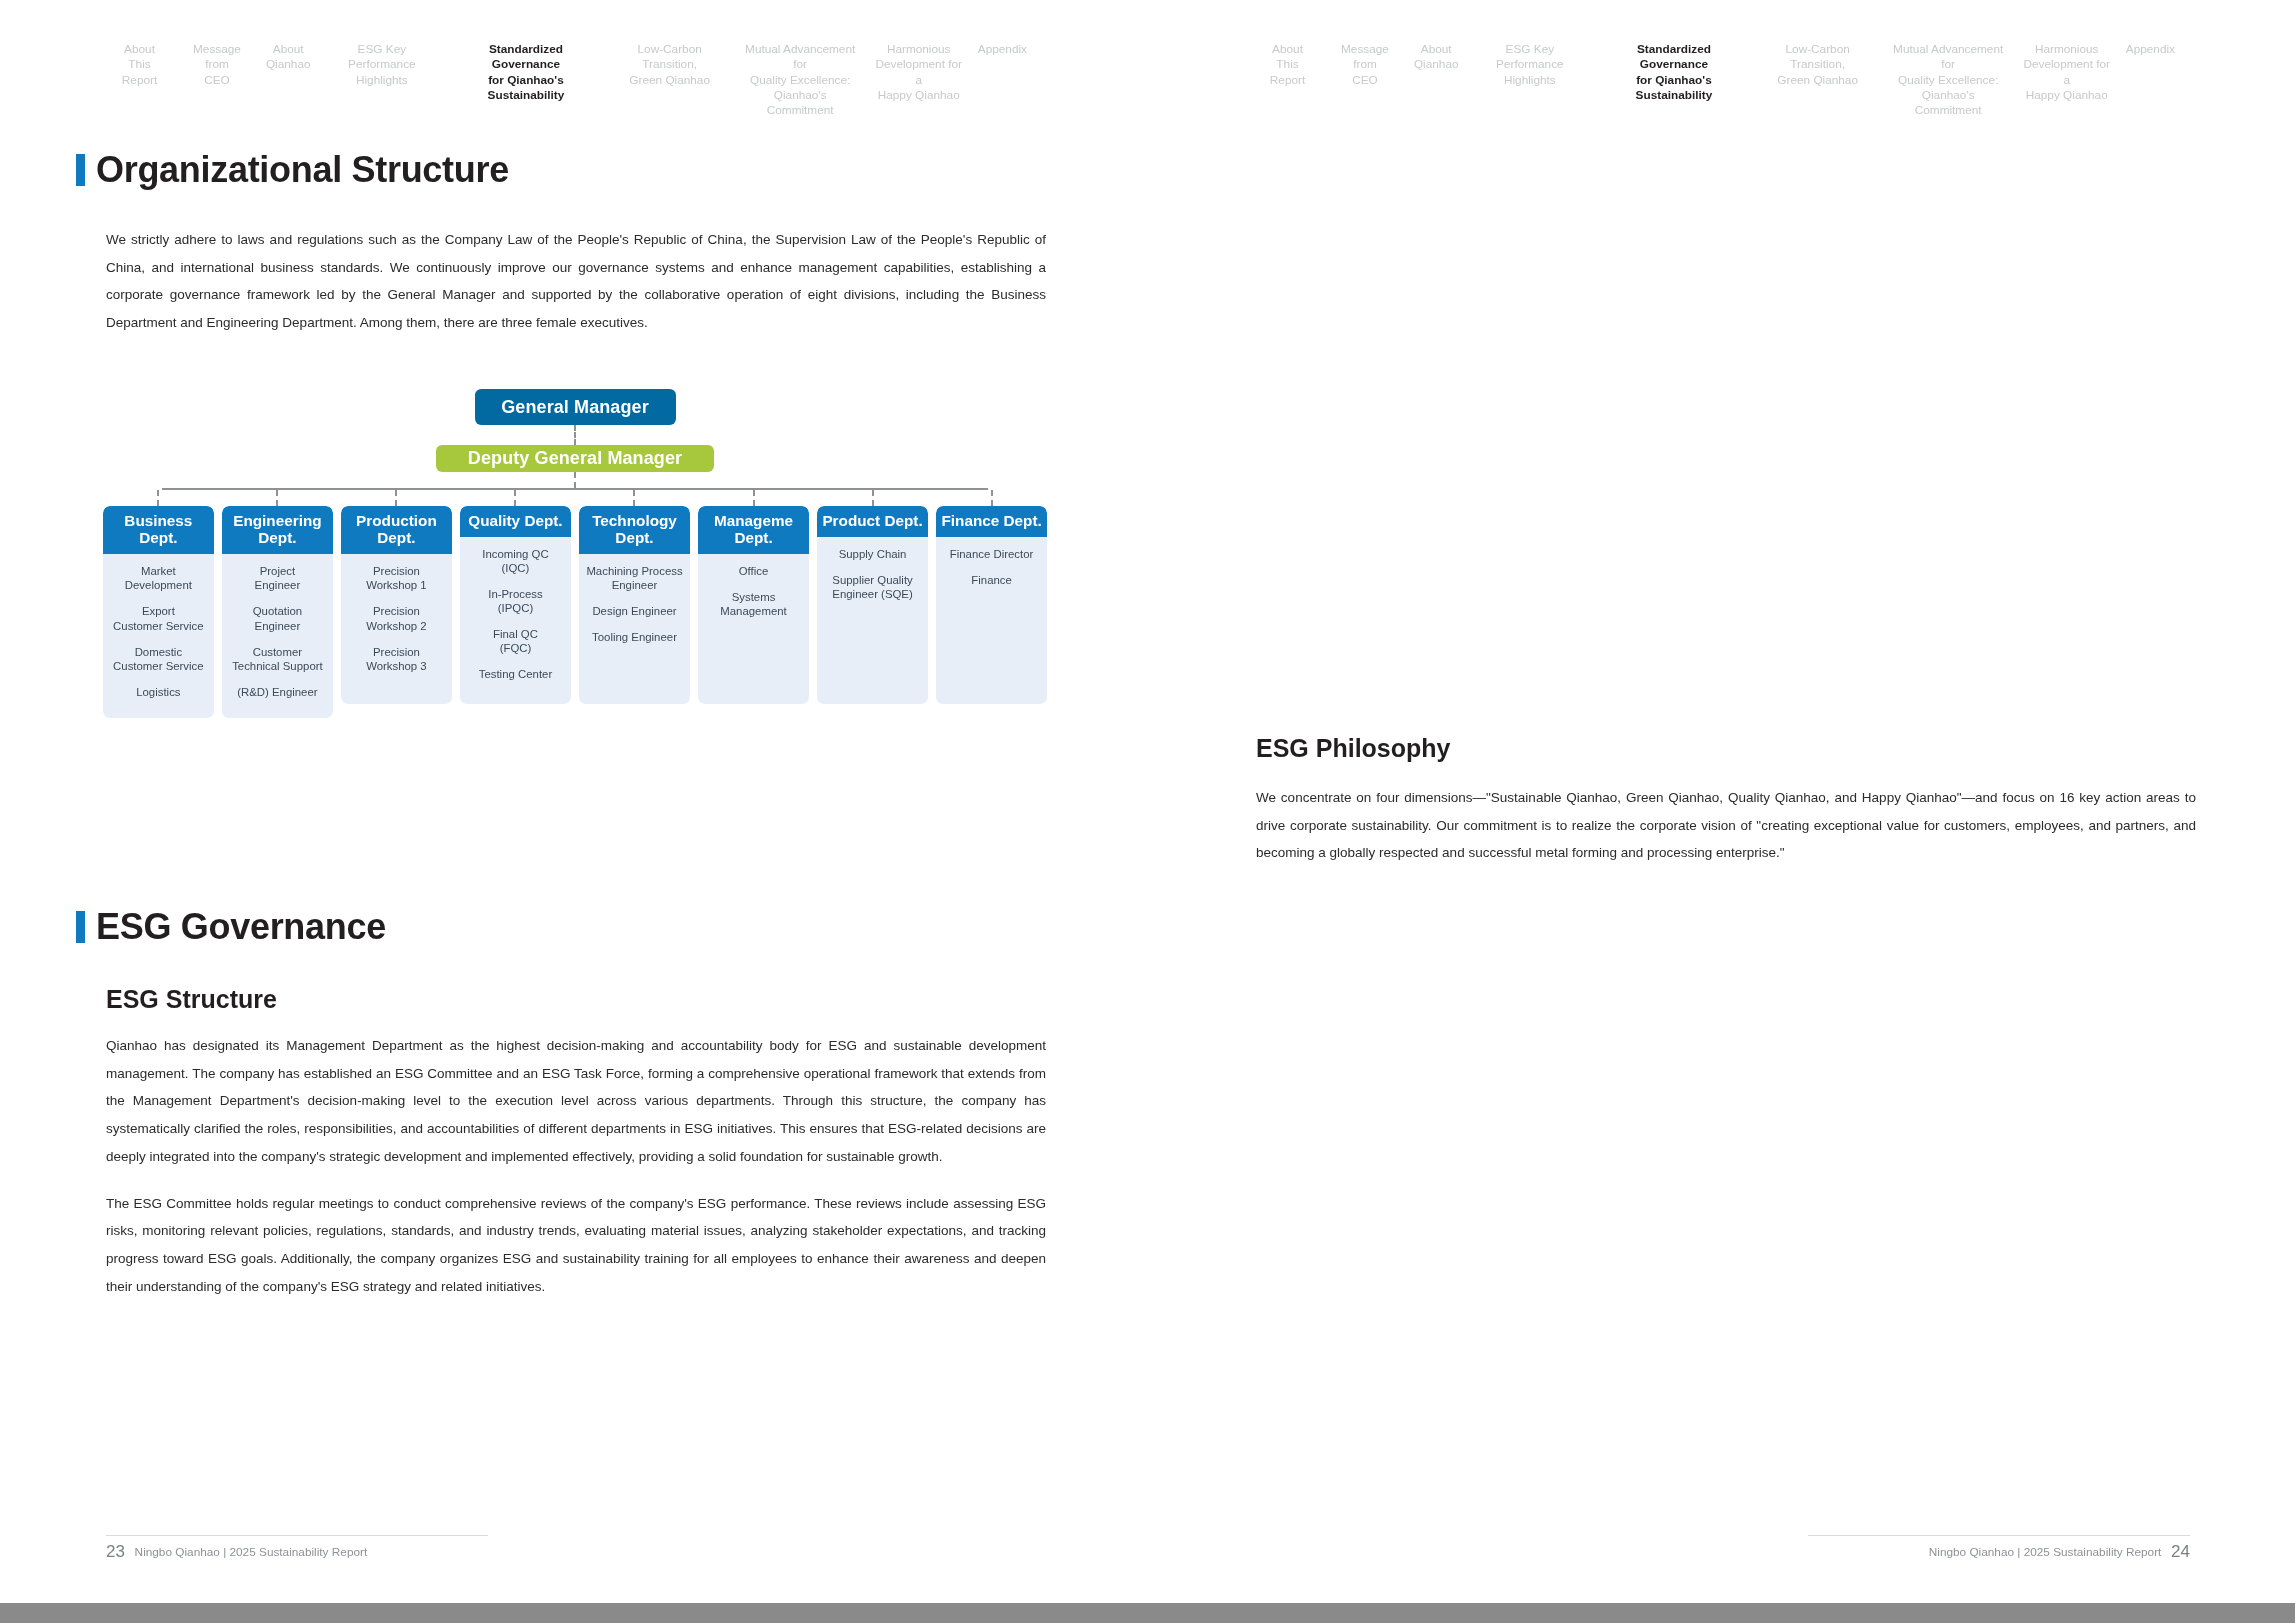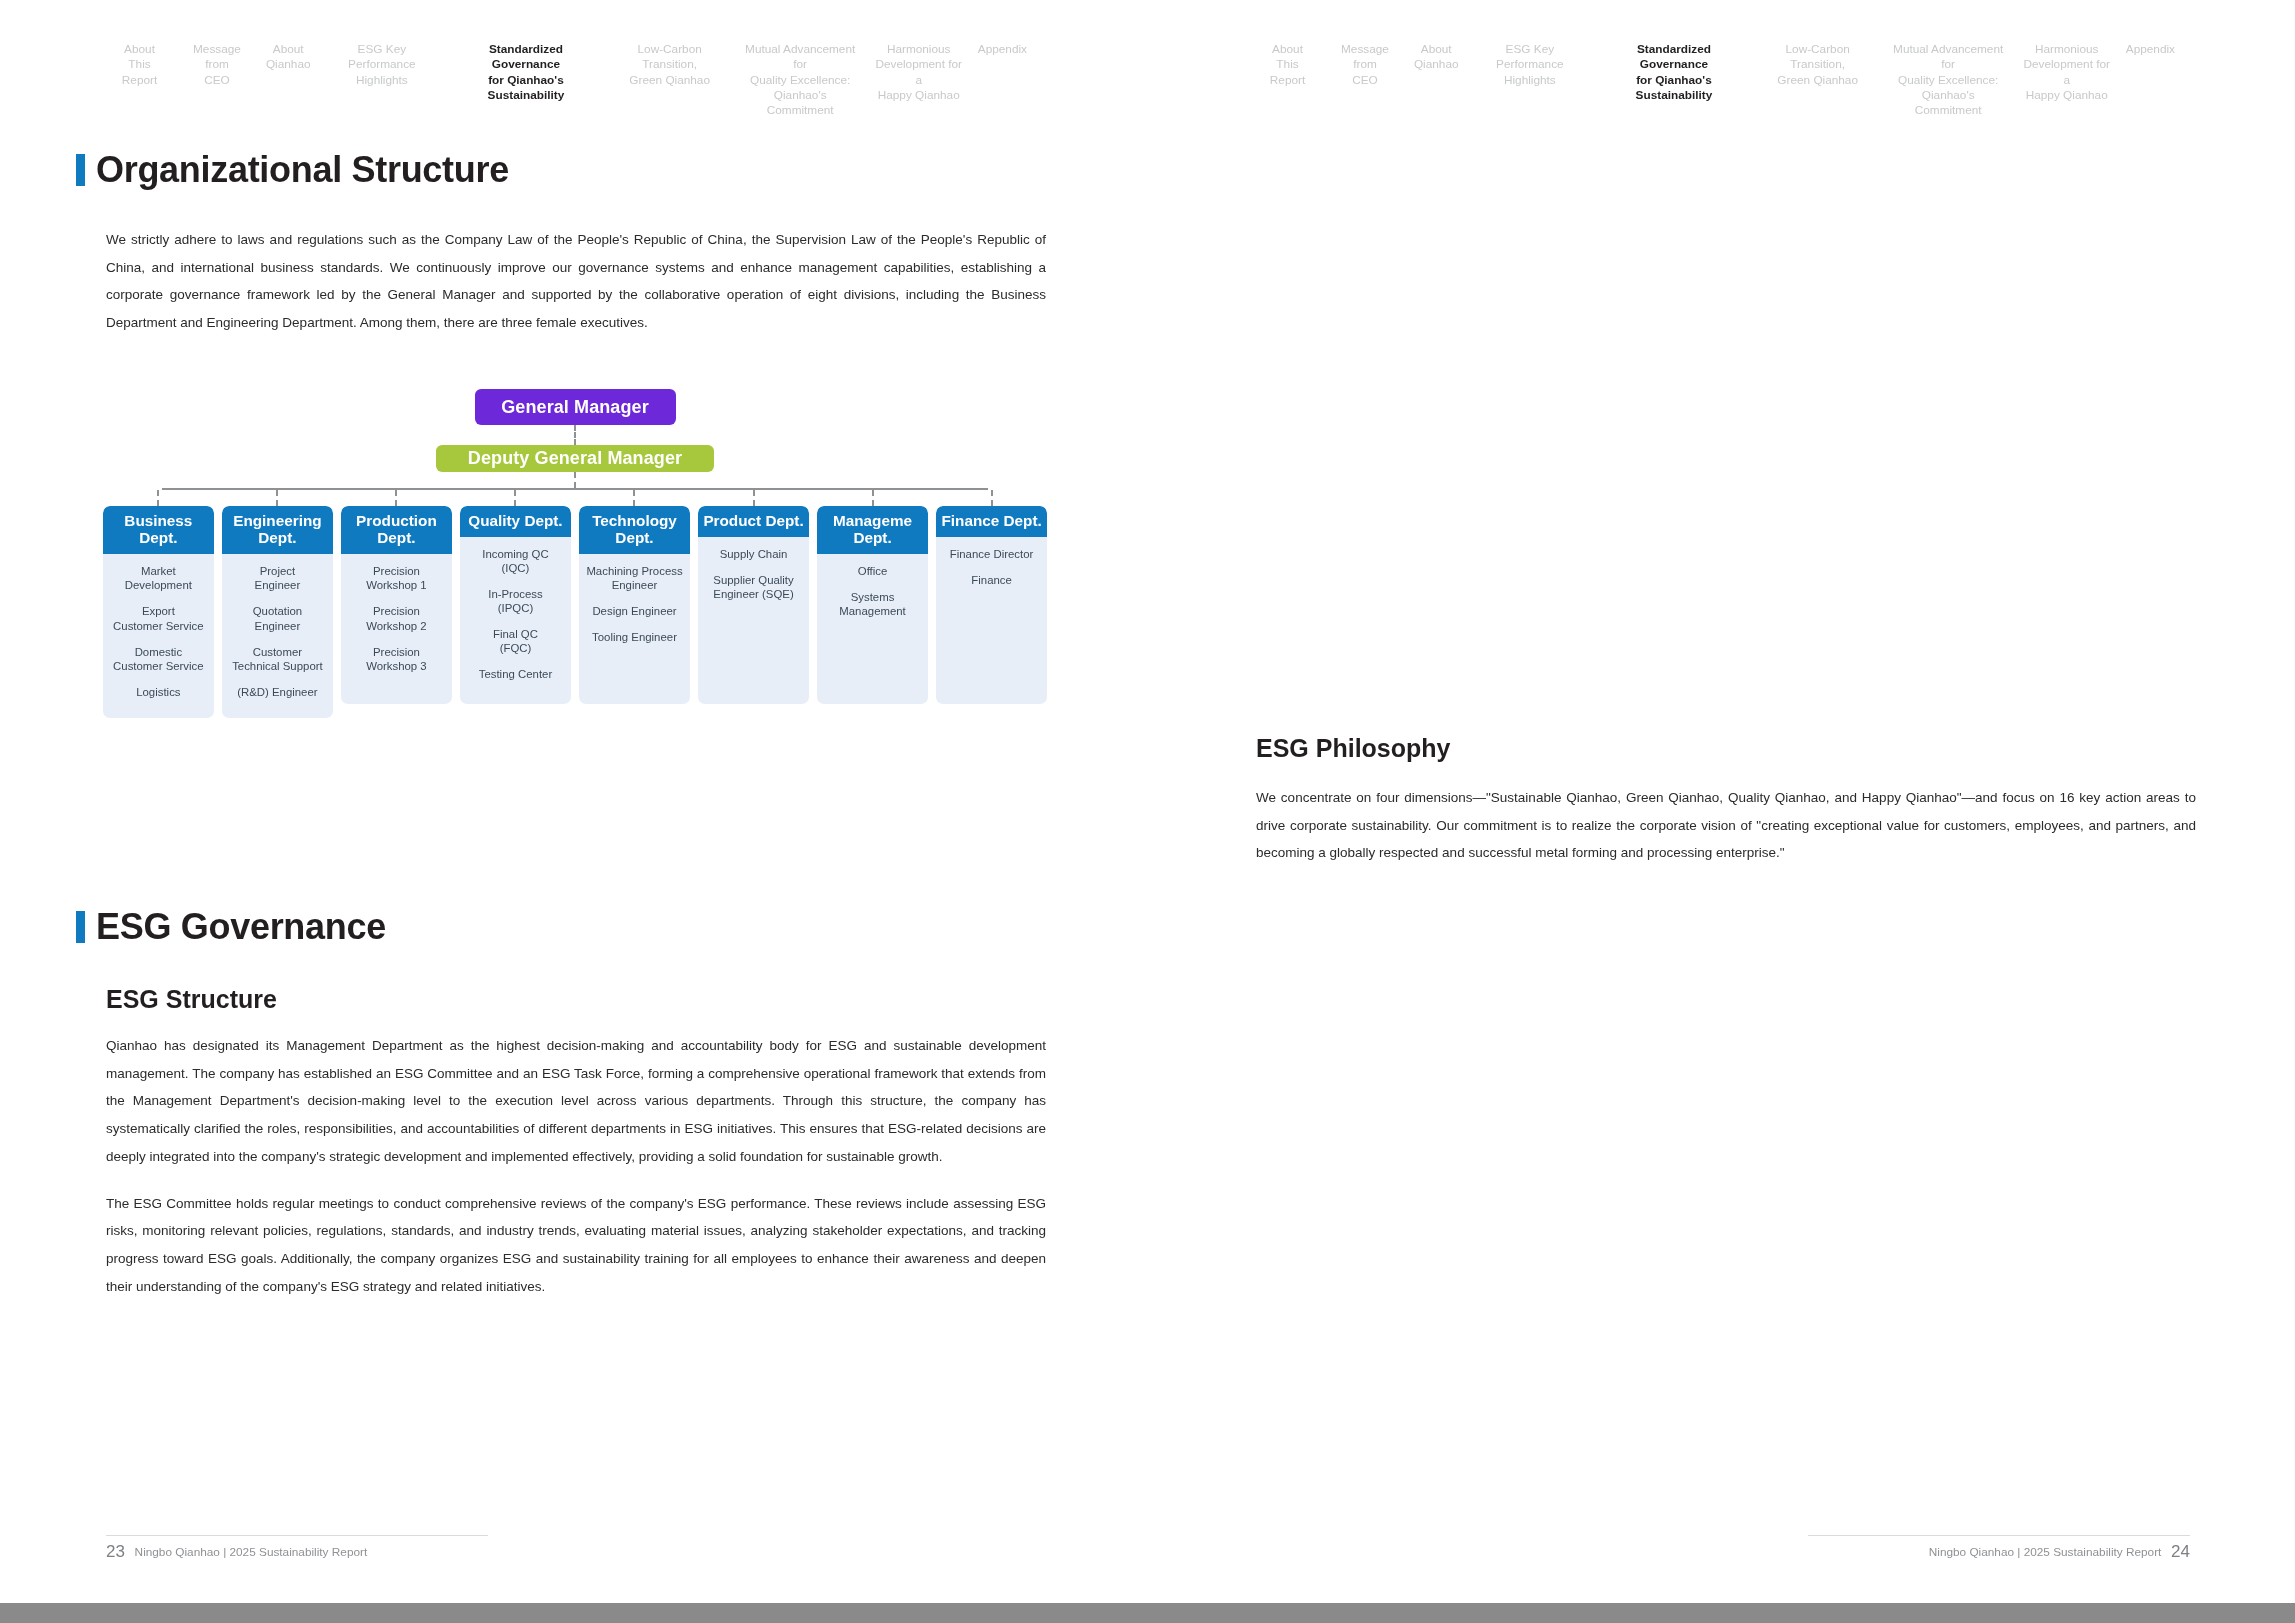--- a/index.html
+++ b/index.html
@@ -18,21 +18,21 @@
   .nav .tabmark .bar{width:56px;height:4.9px;background:#1d7fbf;margin-top:4.9px;}
 
   
   .h1{display:flex;align-items:center;font-size:36px;font-weight:bold;color:#231f20;letter-spacing:-0.3px;}
   .h1 .tick{width:9px;height:32px;background:#0f7ac0;margin-right:11px;}
   .h2{font-size:25px;font-weight:bold;color:#231f20;}
   p.body{font-size:13.5px;line-height:2.05;color:#2b2b2b;text-align:justify;margin:0 0 19.4px 0;}
 
   
   .orgwrap{position:absolute;left:103px;top:389px;width:944px;}
-  .gmbox{width:201px;margin:0 auto;background:#6d28d9;color:#fff;border-radius:6.2px;text-align:center;
+  .gmbox{width:201px;margin:0 auto;background:#0369a1;color:#fff;border-radius:6.2px;text-align:center;
          font-size:18px;font-weight:bold;padding:7.6px 0;letter-spacing:0.1px;}
   .dgmbox{width:278px;margin:0 auto;background:#a7c73c;color:#fff;border-radius:6.2px;text-align:center;
          font-size:18px;font-weight:bold;padding:3px 0;letter-spacing:0.1px;}
   .vdash{width:0;height:19.4px;margin:0 auto;border-left:2.1px dashed #8f9295;}
   .hbus{height:2.1px;background:#8f9295;margin:0 auto;}
   .cols{display:flex;gap:8.3px;margin-top:0;}
   .col{flex:1;display:flex;flex-direction:column;align-items:center;}
   .col .stem{width:0;height:15.3px;border-left:2.1px dashed #8f9295;}
   .deptcard{width:100%;background:#e8eef8;border-radius:7px;overflow:hidden;min-height:198px;}
   .depthead{background:#0f7ac0;color:#fff;text-align:center;font-size:15.3px;font-weight:bold;line-height:1.14;padding:6.2px 1.4px 7.6px;border-radius:7px 7px 0 0;}
@@ -163,38 +163,38 @@
                 <div style="white-space: pre-line;">Machining Process
 Engineer</div>
                 <div style="white-space: pre-line;">Design Engineer</div>
                 <div style="white-space: pre-line;">Tooling Engineer</div>
               </div>
             </div>
           </div>
           <div class="col">
             <div class="stem"></div>
             <div class="deptcard">
+              <div class="depthead">Manageme
+Dept.</div>
+              <div class="deptlist">
+                <div style="white-space: pre-line;">Office</div>
+                <div style="white-space: pre-line;">Systems
+Management</div>
+              </div>
+            </div>
+          </div>
+          <div class="col">
+            <div class="stem"></div>
+            <div class="deptcard">
               <div class="depthead">Product
 Dept.</div>
               <div class="deptlist">
                 <div style="white-space: pre-line;">Supply Chain</div>
                 <div style="white-space: pre-line;">Supplier Quality
 Engineer (SQE)</div>
-              </div>
-            </div>
-          </div>
-          <div class="col">
-            <div class="stem"></div>
-            <div class="deptcard">
-              <div class="depthead">Manageme
-Dept.</div>
-              <div class="deptlist">
-                <div style="white-space: pre-line;">Office</div>
-                <div style="white-space: pre-line;">Systems
-Management</div>
               </div>
             </div>
           </div>
           <div class="col">
             <div class="stem"></div>
             <div class="deptcard">
               <div class="depthead">Finance
 Dept.</div>
               <div class="deptlist">
                 <div style="white-space: pre-line;">Finance Director</div>

